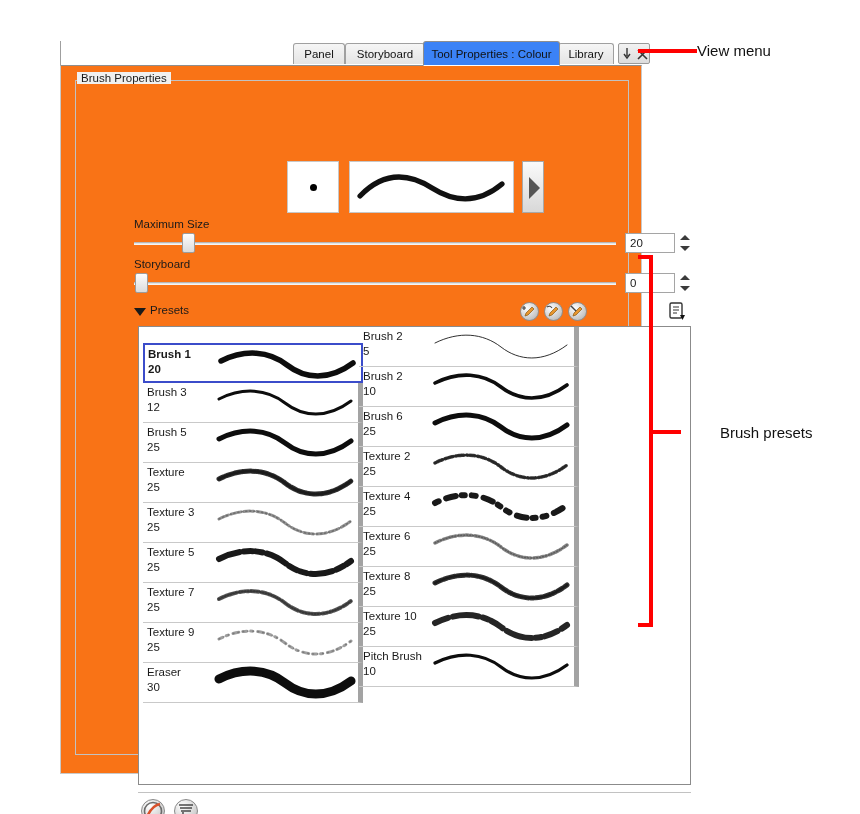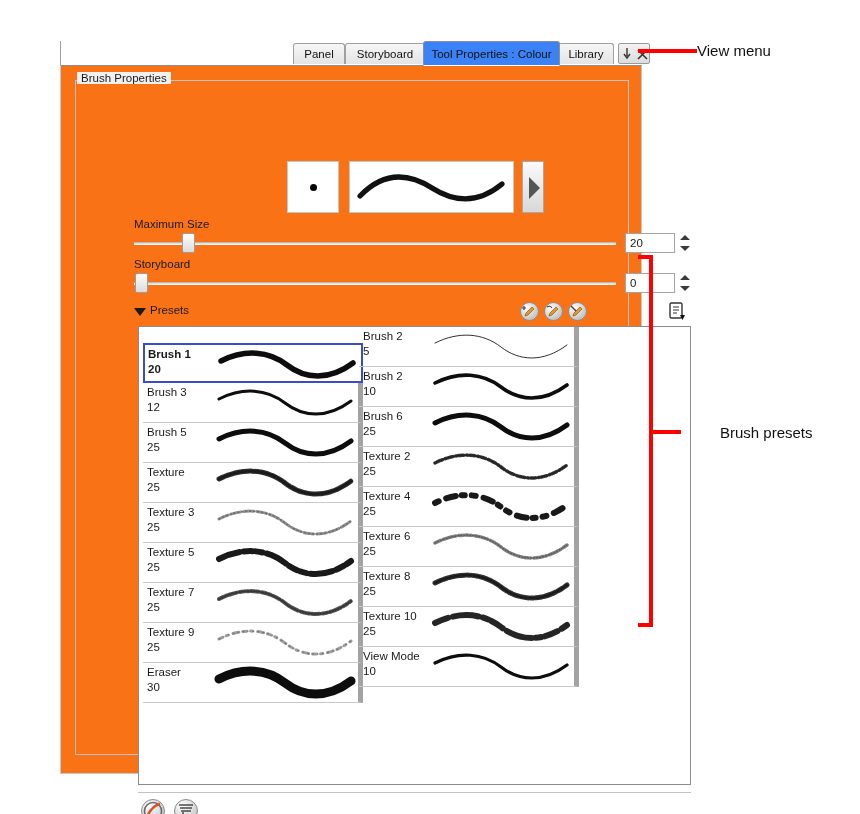--- a/index.html
+++ b/index.html
@@ -437,21 +437,21 @@
           </div>
           <div class="prow">
             <div class="pcell col0">
               <span class="pname">Eraser</span>
               <span class="psize">30</span>
               <span class="pthumb"><svg width="148" height="36" viewBox="0 0 148 36">
                   <path d="M8 14 C32 2, 56 4, 74 18 C92 32, 116 34, 140 16" fill="none" stroke="#0d0d0d" stroke-width="9" stroke-linecap="round" opacity="1"></path>
                 </svg></span>
             </div>
             <div class="pcell col1">
-              <span class="pname">View Mode</span>
+              <span class="pname">Pitch Brush</span>
               <span class="psize">10</span>
               <span class="pthumb"><svg width="148" height="36" viewBox="0 0 148 36">
                   <path d="M8 14 C32 2, 56 4, 74 18 C92 32, 116 34, 140 16" fill="none" stroke="#0d0d0d" stroke-width="3.2" stroke-linecap="round" opacity="1"></path>
                 </svg></span>
             </div>
           </div>
         </div>
     </div>
 
     <div class="sep"></div>

